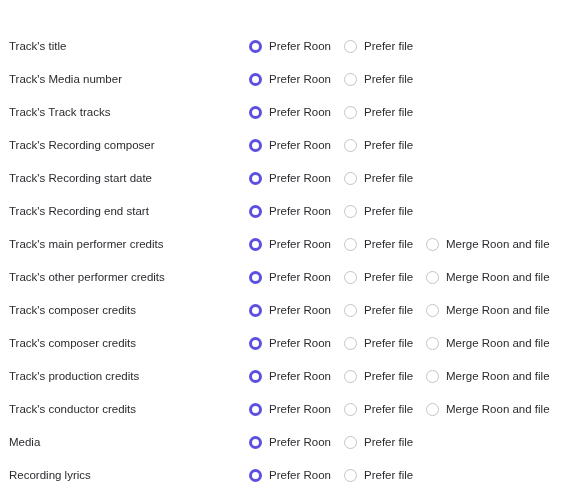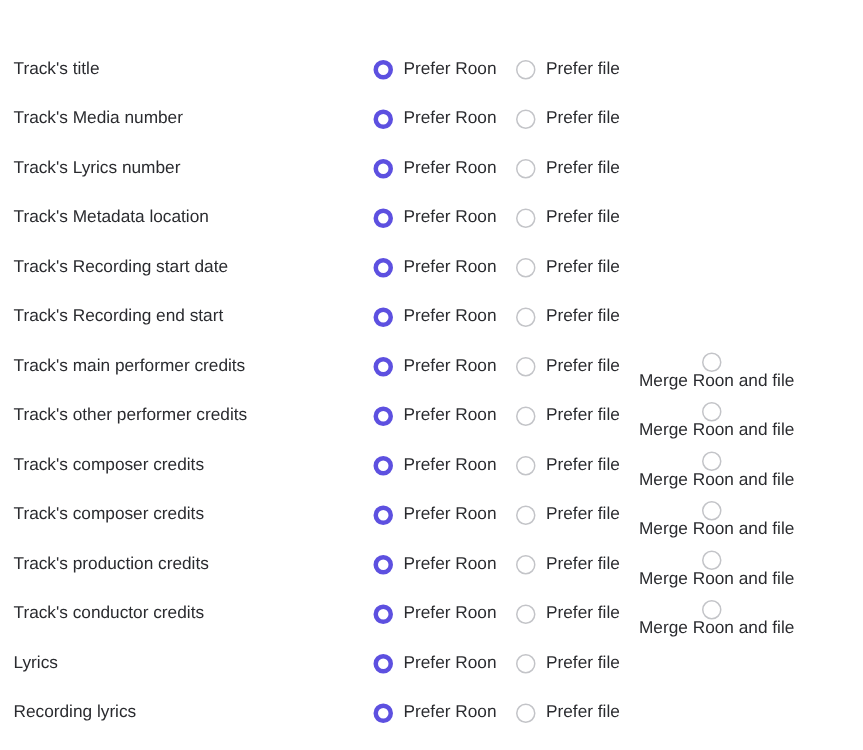--- a/index.html
+++ b/index.html
@@ -66,25 +66,24 @@
   }
 
   .option {
     position: absolute;
     top: 0;
     height: 33px;
     display: flex;
     align-items: center;
     white-space: nowrap;
     cursor: default;
-    justify-content: flex-end;
   }
   .option.col0 { left: 0px; }
   .option.col1 { left: 95px; }
-  .option.col2 { left: 177px; flex-direction: column; }
+  .option.col2 { left: 177px; }
 
   .radio {
     width: 13px;
     height: 13px;
     border-radius: 50%;
     box-sizing: border-box;
     flex: 0 0 13px;
     margin-right: 7px;
     position: relative;
   }
@@ -130,34 +129,34 @@
             <span class="radio on"></span>
             <span class="option-label">Prefer Roon</span>
           </div>
           <div class="option col1">
             <span class="radio off"></span>
             <span class="option-label">Prefer file</span>
           </div>
         </div>
       </div>
       <div class="pref-row">
-        <div class="row-label">Track's Lyrics number</div>
-        <div class="options">
-          <div class="option col0">
-            <span class="radio on"></span>
-            <span class="option-label">Prefer Roon</span>
-          </div>
-          <div class="option col1">
-            <span class="radio off"></span>
-            <span class="option-label">Prefer file</span>
-          </div>
-        </div>
-      </div>
-      <div class="pref-row">
-        <div class="row-label">Track's Metadata location</div>
+        <div class="row-label">Track's Track tracks</div>
+        <div class="options">
+          <div class="option col0">
+            <span class="radio on"></span>
+            <span class="option-label">Prefer Roon</span>
+          </div>
+          <div class="option col1">
+            <span class="radio off"></span>
+            <span class="option-label">Prefer file</span>
+          </div>
+        </div>
+      </div>
+      <div class="pref-row">
+        <div class="row-label">Track's Recording composer</div>
         <div class="options">
           <div class="option col0">
             <span class="radio on"></span>
             <span class="option-label">Prefer Roon</span>
           </div>
           <div class="option col1">
             <span class="radio off"></span>
             <span class="option-label">Prefer file</span>
           </div>
         </div>
@@ -284,21 +283,21 @@
             <span class="radio off"></span>
             <span class="option-label">Prefer file</span>
           </div>
           <div class="option col2">
             <span class="radio off"></span>
             <span class="option-label">Merge Roon and file</span>
           </div>
         </div>
       </div>
       <div class="pref-row">
-        <div class="row-label">Lyrics</div>
+        <div class="row-label">Media</div>
         <div class="options">
           <div class="option col0">
             <span class="radio on"></span>
             <span class="option-label">Prefer Roon</span>
           </div>
           <div class="option col1">
             <span class="radio off"></span>
             <span class="option-label">Prefer file</span>
           </div>
         </div>

